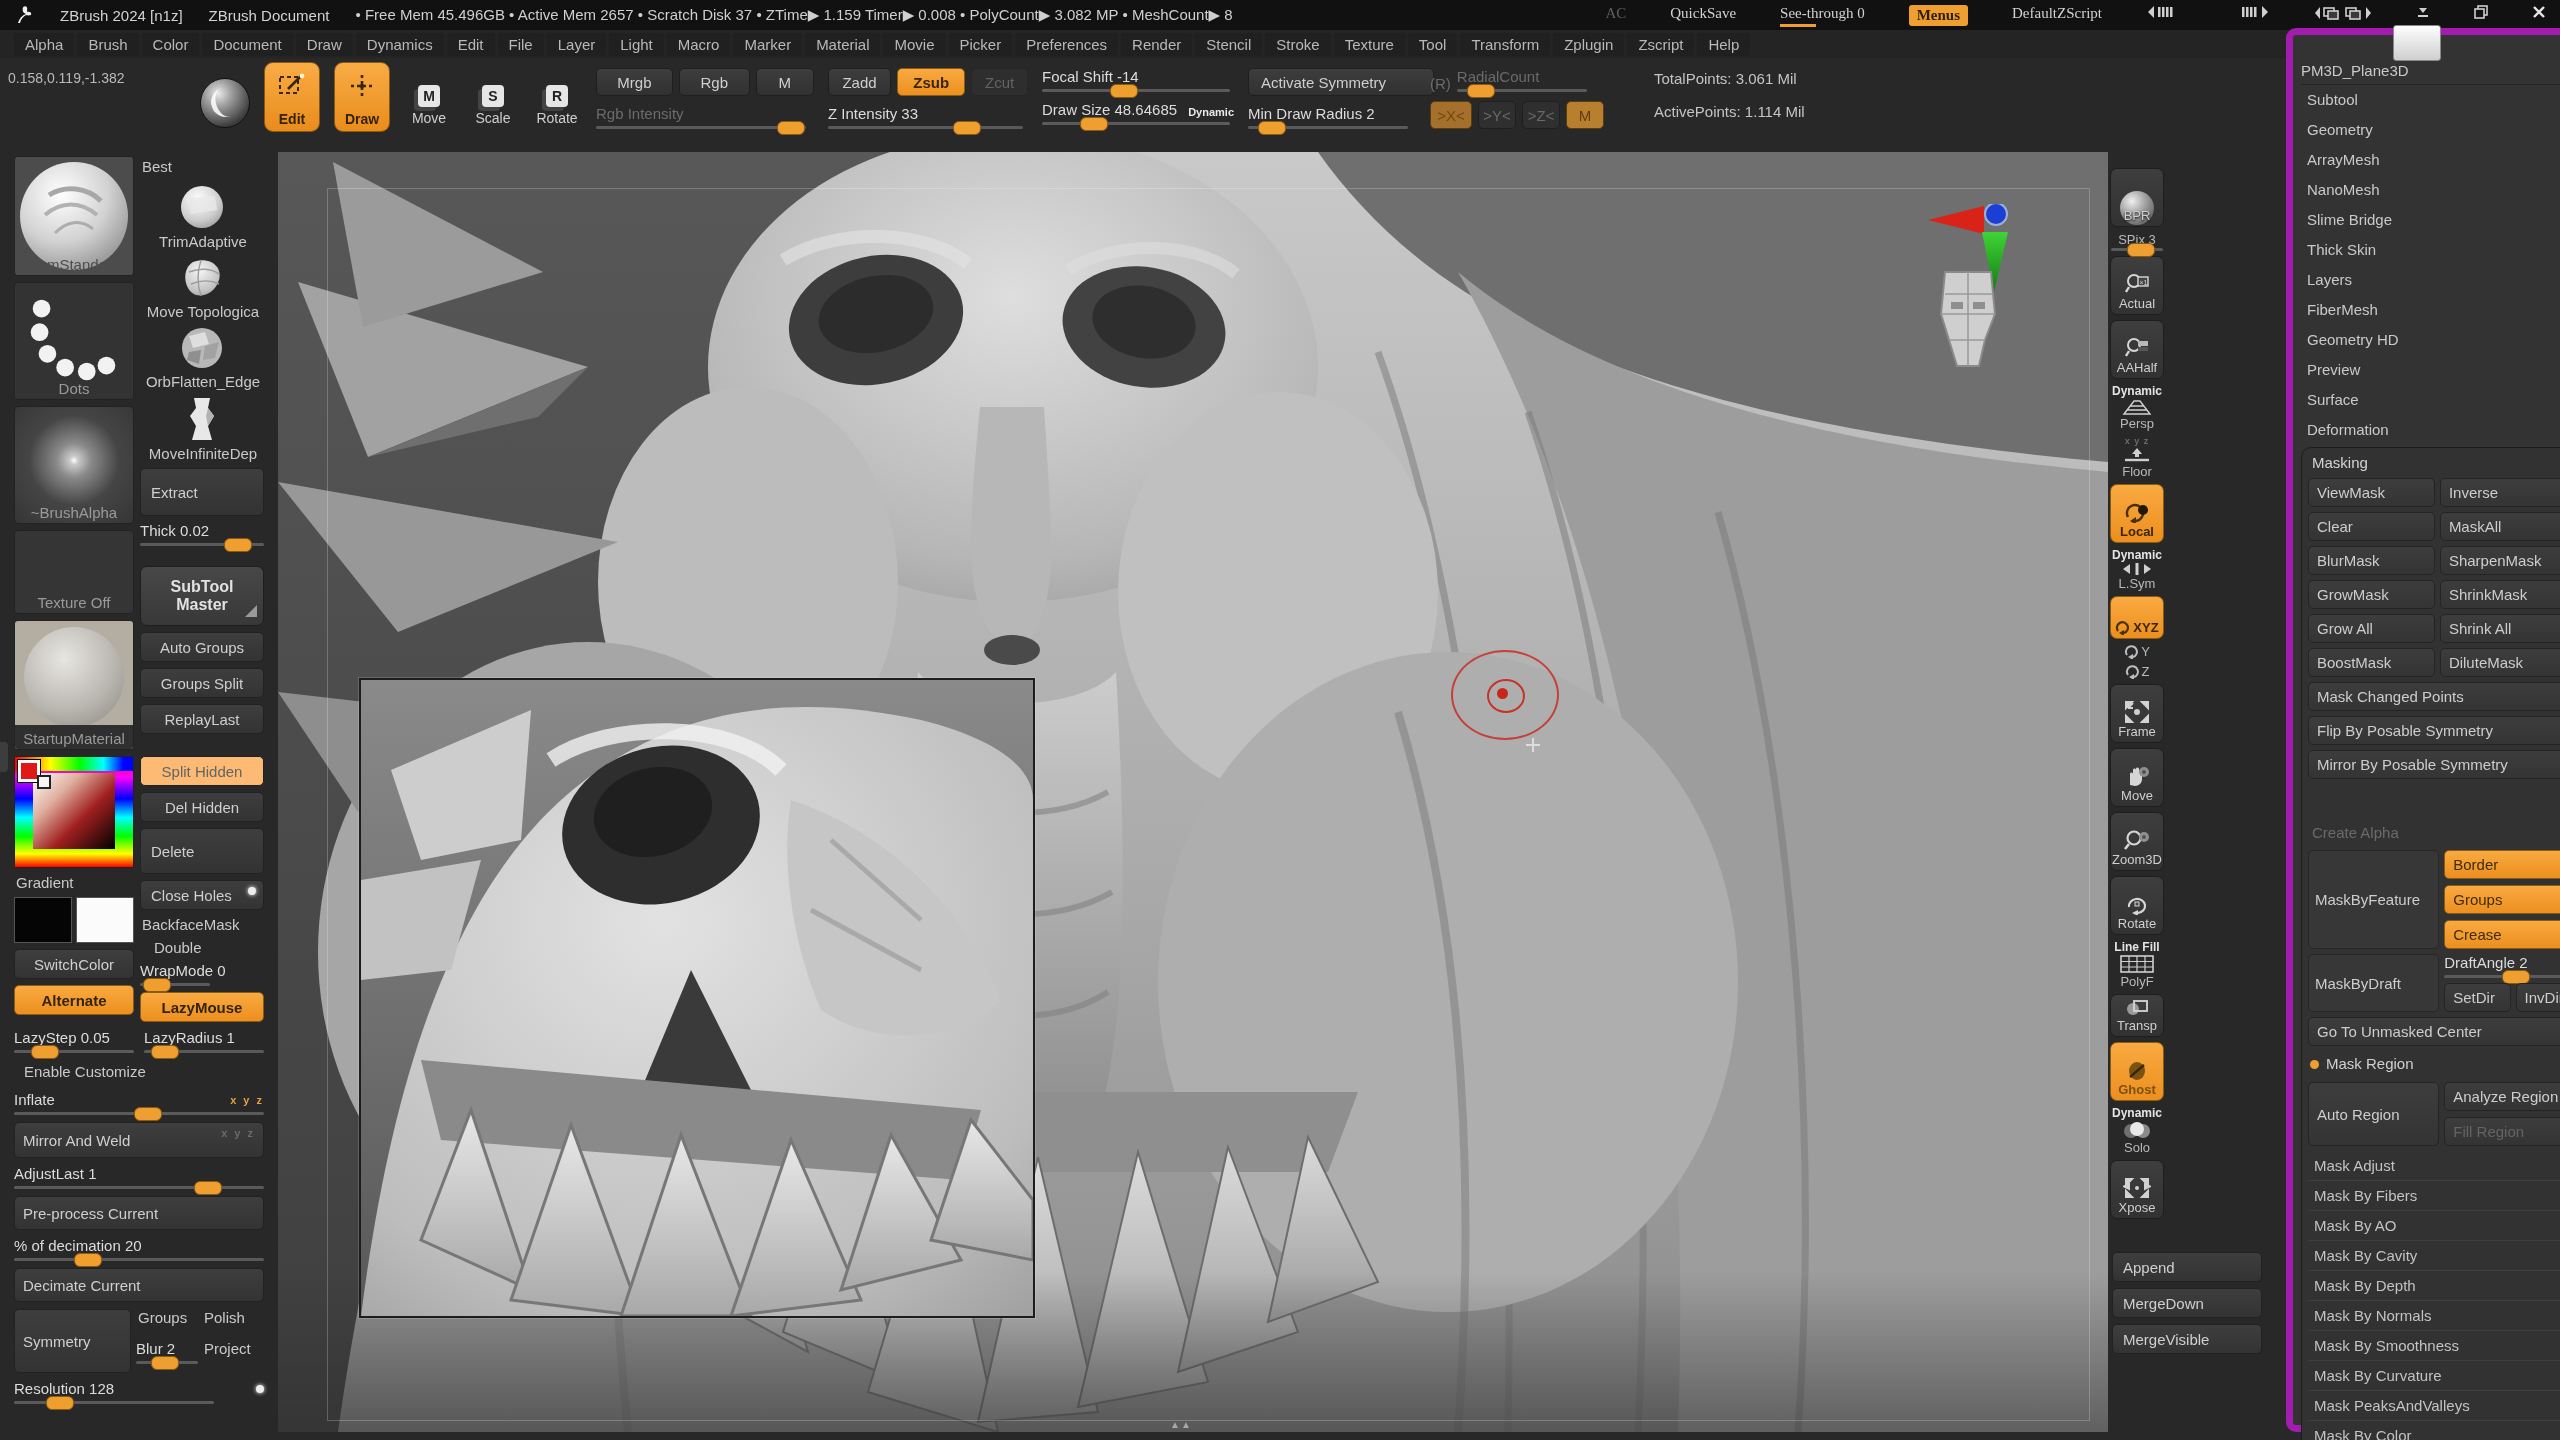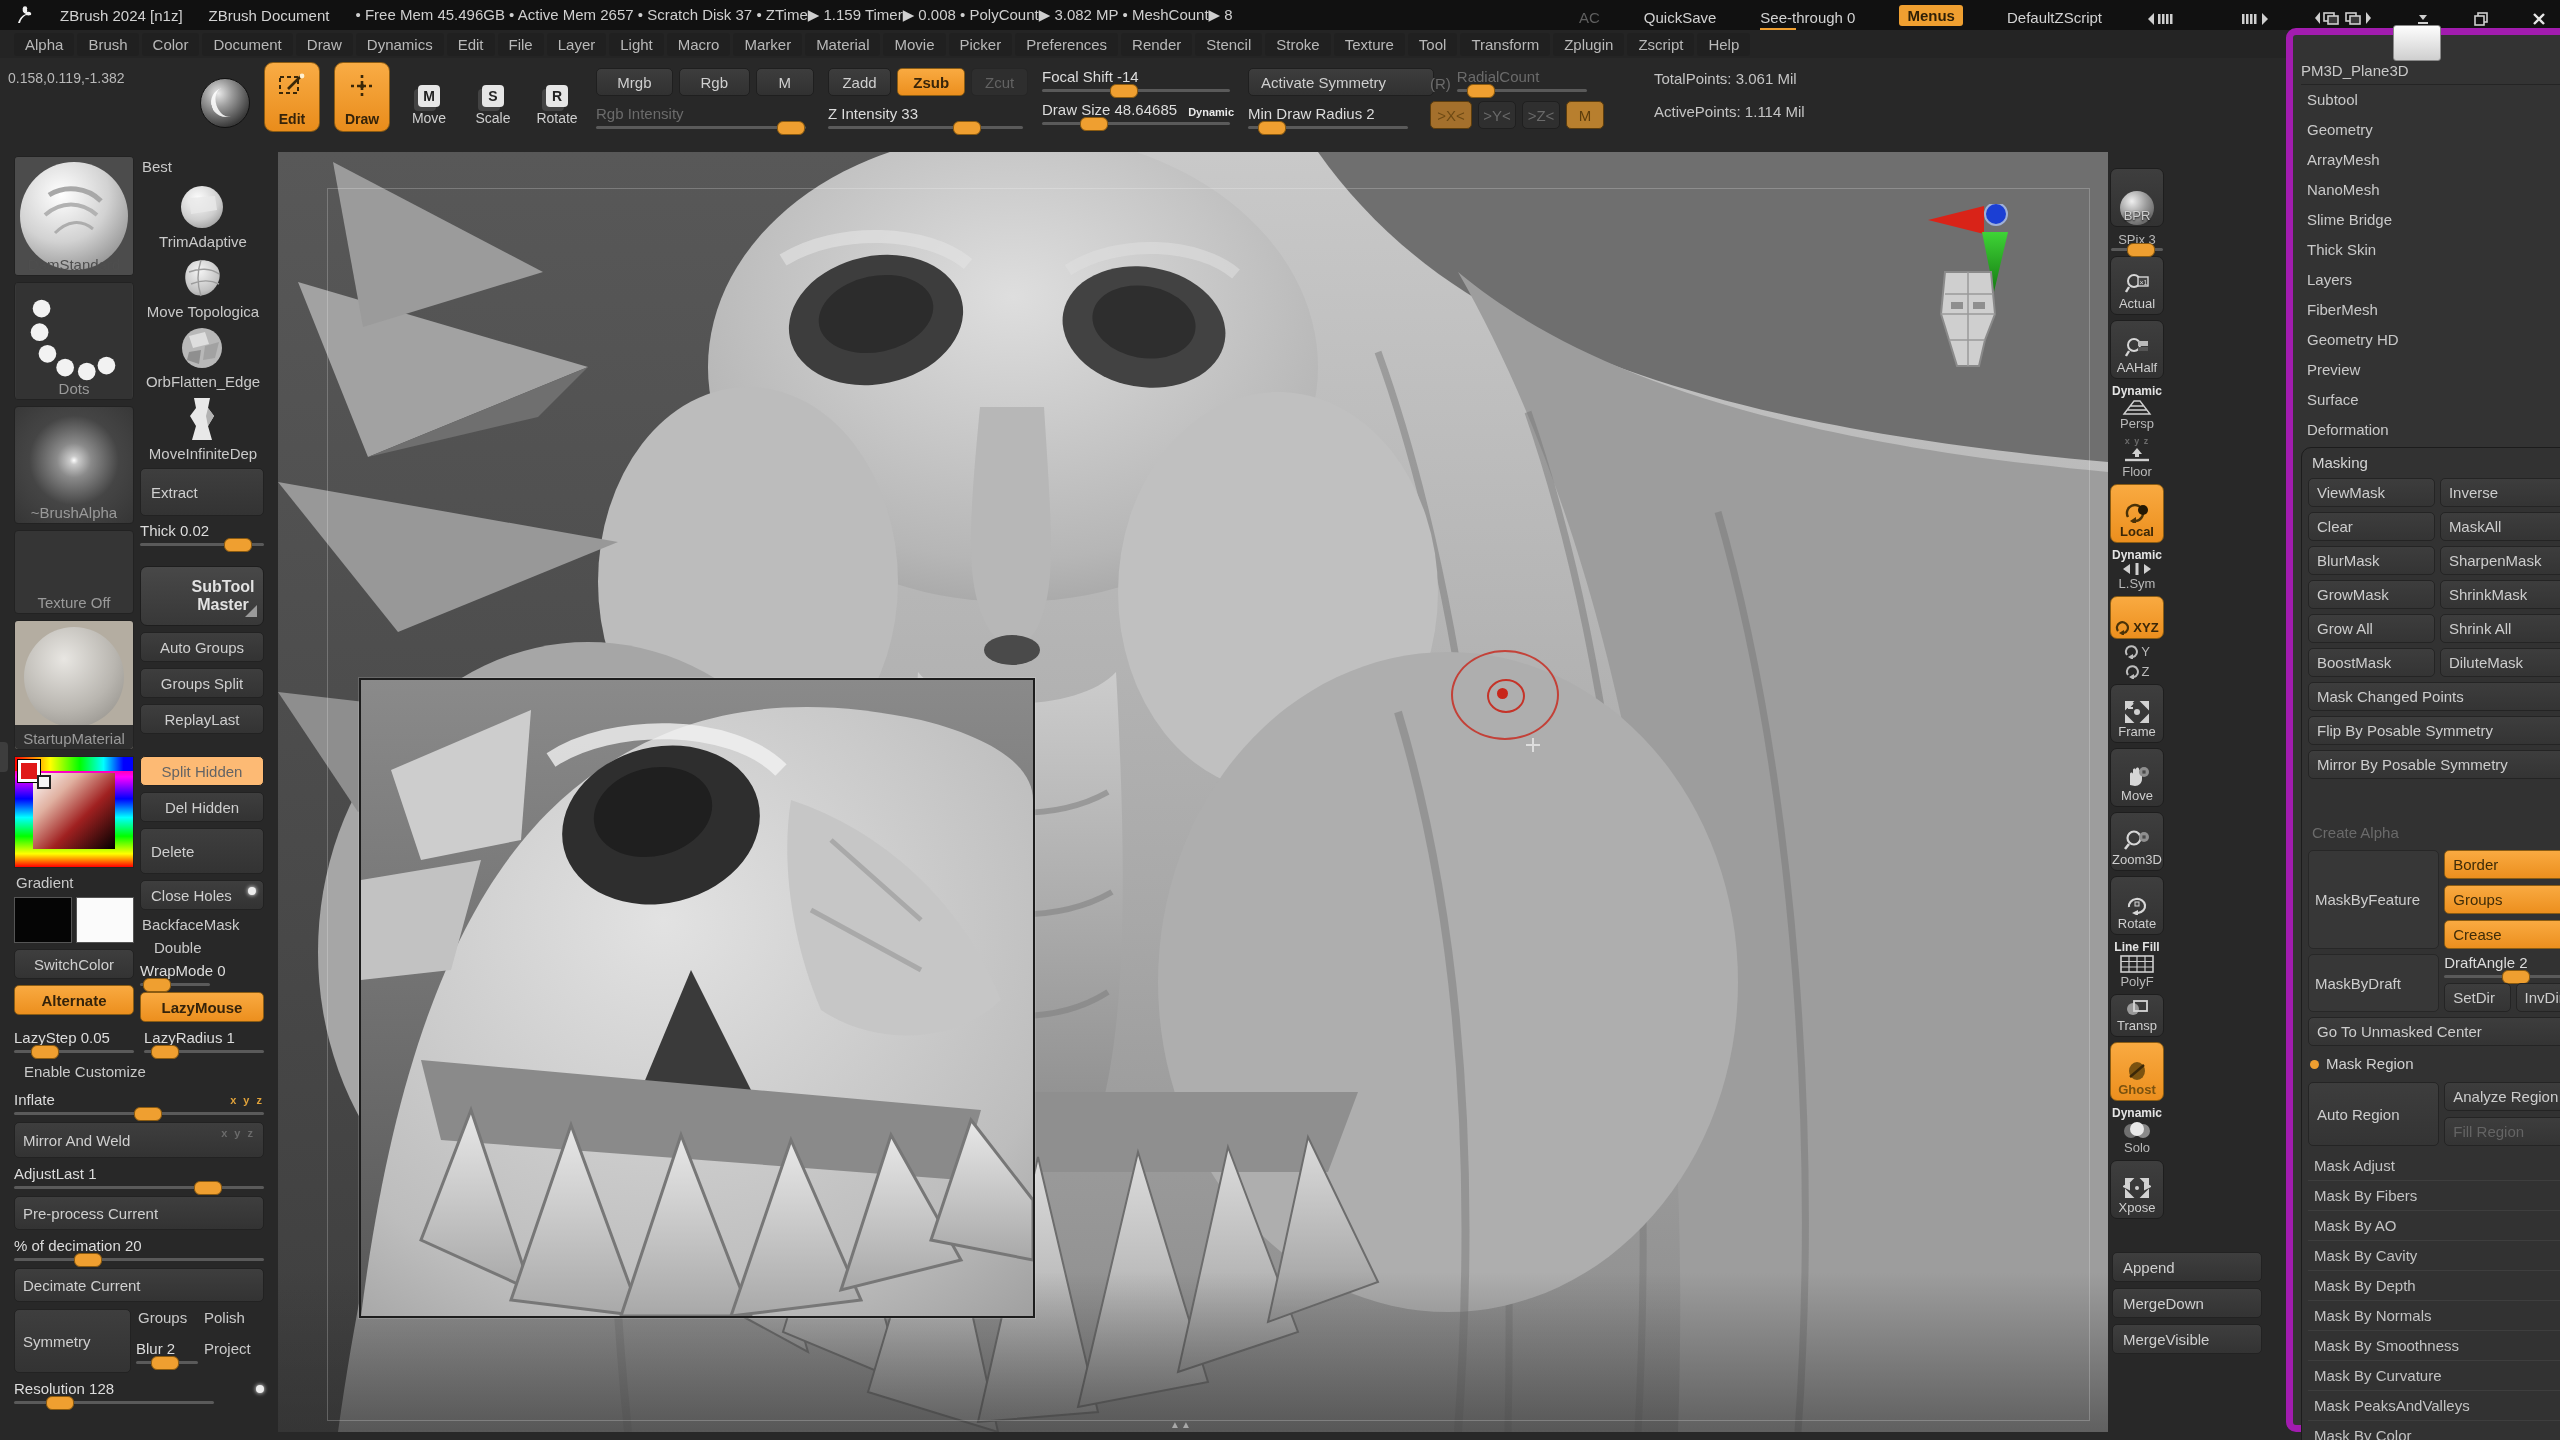--- a/index.html
+++ b/index.html
@@ -2,21 +2,21 @@
 <html><head>
 <meta charset="utf-8">
 <style>
   html,body{margin:0;padding:0;background:#1c1c1c;}
   .app{position:relative;width:2560px;height:1440px;background:#282828;overflow:hidden;
        font-family:"Liberation Sans",sans-serif;color:#c6c6c6;-webkit-font-smoothing:antialiased;}
   
   .tb{position:absolute;left:0;top:0;right:0;height:30px;background:#111;display:flex;align-items:center;
       gap:26px;padding:0 14px;font-size:15px;color:#d2d2d2;white-space:nowrap;}
   .tb .stats{color:#cfcfcf;}
-  .tb-right{margin-left:auto;display:flex;align-items:flex-end;gap:44px;}
+  .tb-right{margin-left:auto;display:flex;align-items:flex-start;gap:44px;font-family:Liberation Serif, serif;}
   .dim{color:#5f5f5f;}
   .menus-btn{background:#ef9f30;color:#2e1f06;padding:2px 8px;border-radius:3px;font-weight:bold;}
   .seethrough{position:relative;}
   .seethrough::after{content:"";position:absolute;left:0;bottom:-5px;width:36px;height:3px;background:#ef9f30;}
   .tb-icon{display:inline-flex;align-items:center;}
   
   .mb{position:absolute;left:0;top:30px;right:0;height:28px;background:#242424;border-bottom:1px solid #191919;
       display:flex;align-items:center;padding-left:14px;gap:3px;font-size:15px;}
   .mb span{background:#202020;border-radius:3px;padding:3px 11px;color:#b8b8b8;}
   
@@ -66,21 +66,21 @@
      border:1px solid #222;border-radius:5px;color:#cfcfcf;text-align:center;position:relative;}
   .ltbtn.orange{background:linear-gradient(#f9aa41,#ec8f1e);color:#35230a;border-color:#8a5c14;font-weight:bold;}
   .ltbtn.dimt{color:#646464;background:#fdba74;}
   .ltlabel{color:#c9c9c9;padding-left:2px;}
   .lt-sliderblk{display:flex;flex-direction:column;gap:4px;}
   .lt-bottom{display:flex;flex-direction:column;gap:7px;margin-top:7px;}
   .xyzhint{font-size:11px;color:#e0a23a;font-weight:bold;letter-spacing:2px;}
   .xyzhint.dimt{color:#6b6b6b;}
   .dotw{width:8px;height:8px;border-radius:50%;background:#ececec;box-shadow:0 0 4px #fff;}
   .subtoolmaster{height:58px;background:linear-gradient(#484848,#383838);border:1px solid #1e1e1e;border-radius:7px;
-     display:flex;align-items:center;justify-content:flex-end;font-weight:bold;color:#e2e2e2;text-align:center;position:relative;
+     display:flex;align-items:center;justify-content:center;font-weight:bold;color:#e2e2e2;text-align:center;position:relative;
      font-size:16px;line-height:1.1;}
   .subtoolmaster::after{content:"";position:absolute;right:6px;bottom:8px;border-left:12px solid transparent;border-bottom:12px solid #9a9a9a;}
   .gradpick{width:118px;height:110px;position:relative;border:1px solid #222;
      background:linear-gradient(180deg,#f00 0%,#f0f 18%,#00f 38%,#0ff 55%,#0f0 72%,#ff0 88%,#f00 100%);}
   .gradpick .hue-top{position:absolute;left:0;top:0;right:0;height:14px;
      background:linear-gradient(90deg,#f00,#ff0 30%,#0f0 55%,#0ff 75%,#00f 92%);}
   .gradpick .sl{position:absolute;left:18px;top:16px;right:18px;bottom:18px;
      background:linear-gradient(135deg,#fff 0%,#e0b0a0 30%,#a02020 60%,#000 100%);}
   .gradpick .sel1{position:absolute;left:3px;top:3px;width:16px;height:16px;background:#e01818;border:3px solid #fff;box-shadow:0 0 0 1px #000;}
   .gradpick .sel2{position:absolute;left:22px;top:18px;width:10px;height:10px;background:#f5f5f5;border:2px solid #222;}

